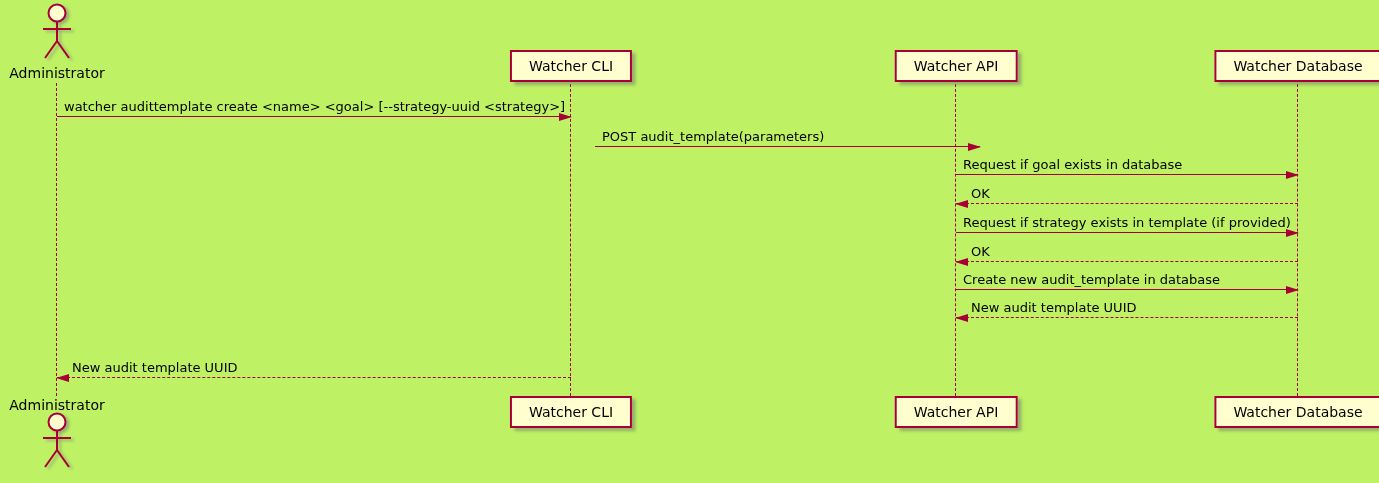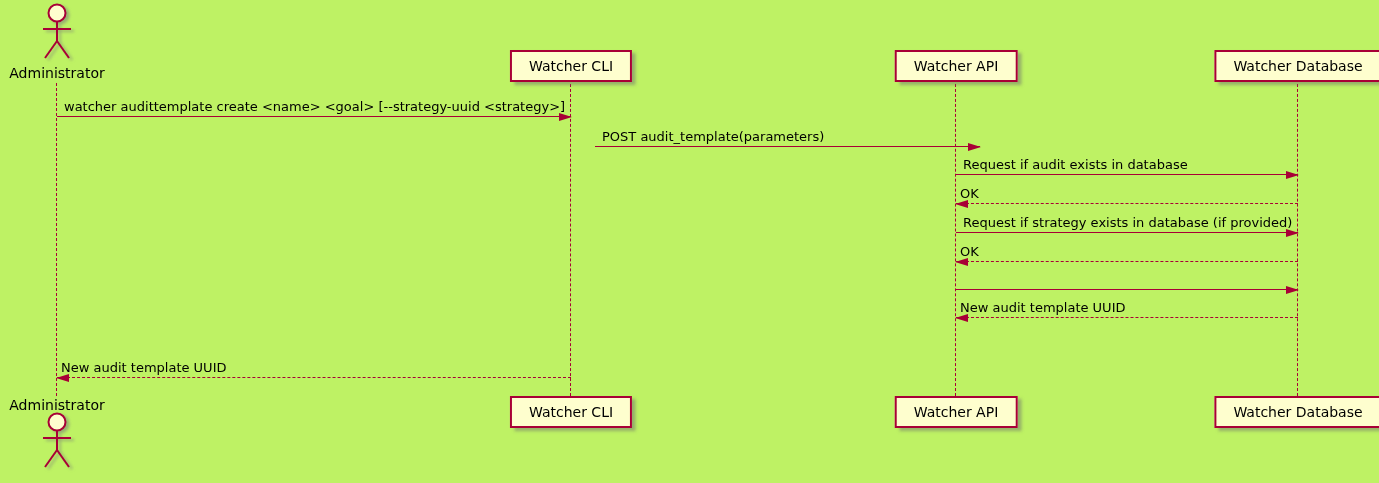--- a/index.html
+++ b/index.html
@@ -24,21 +24,21 @@
 
   
   .actor-figure{position:absolute;filter:drop-shadow(3px 2px 1.5px rgba(120,120,120,.55));}
   .actor-figure circle{fill:var(--c-fill);stroke:var(--c-border);stroke-width:2;}
   .actor-figure line{stroke:var(--c-border);stroke-width:2;}
   .actor-label{position:absolute;transform:translateX(-50%);font-size:14px;line-height:14px;white-space:nowrap;}
 
   
   .msg{position:absolute;height:20px;}
   .msg-label{position:absolute;bottom:3px;left:7px;white-space:nowrap;font-size:13px;line-height:14px;color:var(--c-text);}
-  .msg.left .msg-label{left:4px;text-align:right;}
+  .msg.left .msg-label{left:15px;text-align:right;}
   .msg-line{position:absolute;left:0;right:0;bottom:0;height:0;}
   .msg.solid .msg-line{border-top:1.5px solid var(--c-border);}
   .msg.dashed .msg-line{border-top:1.5px dashed var(--c-border);}
   .msg-arrow{position:absolute;bottom:-4px;width:0;height:0;border-top:4.5px solid transparent;border-bottom:4.5px solid transparent;}
   .msg.right .msg-arrow{right:-1px;border-left:13px solid var(--c-border);}
   .msg.left  .msg-arrow{left:-1px;border-right:13px solid var(--c-border);}
 </style>
 </head>
 <body>
 
@@ -67,40 +67,41 @@
         <span class="msg-label">watcher audittemplate create &lt;name&gt; &lt;goal&gt; [--strategy-uuid &lt;strategy&gt;]</span>
         <div class="msg-line"></div>
         <div class="msg-arrow"></div>
       </div>
       <div class="msg solid right" style="left: 571px; top: 127px; width: 385px; margin-left: 24px;">
         <span class="msg-label">POST audit_template(parameters)</span>
         <div class="msg-line"></div>
         <div class="msg-arrow"></div>
       </div>
       <div class="msg solid right" style="left: 956px; top: 155px; width: 342px;">
-        <span class="msg-label">Request if audit exists in database</span>
+        <span class="msg-label">Request if goal exists in database</span>
         <div class="msg-line"></div>
         <div class="msg-arrow"></div>
       </div>
       <div class="msg dashed left" style="left: 956px; top: 184px; width: 342px;">
         <span class="msg-label">OK</span>
         <div class="msg-line"></div>
         <div class="msg-arrow"></div>
       </div>
       <div class="msg solid right" style="left: 956px; top: 213px; width: 342px;">
-        <span class="msg-label">Request if strategy exists in database (if provided)</span>
+        <span class="msg-label">Request if strategy exists in template (if provided)</span>
         <div class="msg-line"></div>
         <div class="msg-arrow"></div>
       </div>
       <div class="msg dashed left" style="left: 956px; top: 242px; width: 342px;">
         <span class="msg-label">OK</span>
         <div class="msg-line"></div>
         <div class="msg-arrow"></div>
       </div>
       <div class="msg solid right" style="left: 956px; top: 270px; width: 342px;">
+        <span class="msg-label">Create new audit_template in database</span>
         <div class="msg-line"></div>
         <div class="msg-arrow"></div>
       </div>
       <div class="msg dashed left" style="left: 956px; top: 298px; width: 342px;">
         <span class="msg-label">New audit template UUID</span>
         <div class="msg-line"></div>
         <div class="msg-arrow"></div>
       </div>
       <div class="msg dashed left" style="left: 57px; top: 358px; width: 514px;">
         <span class="msg-label">New audit template UUID</span>

